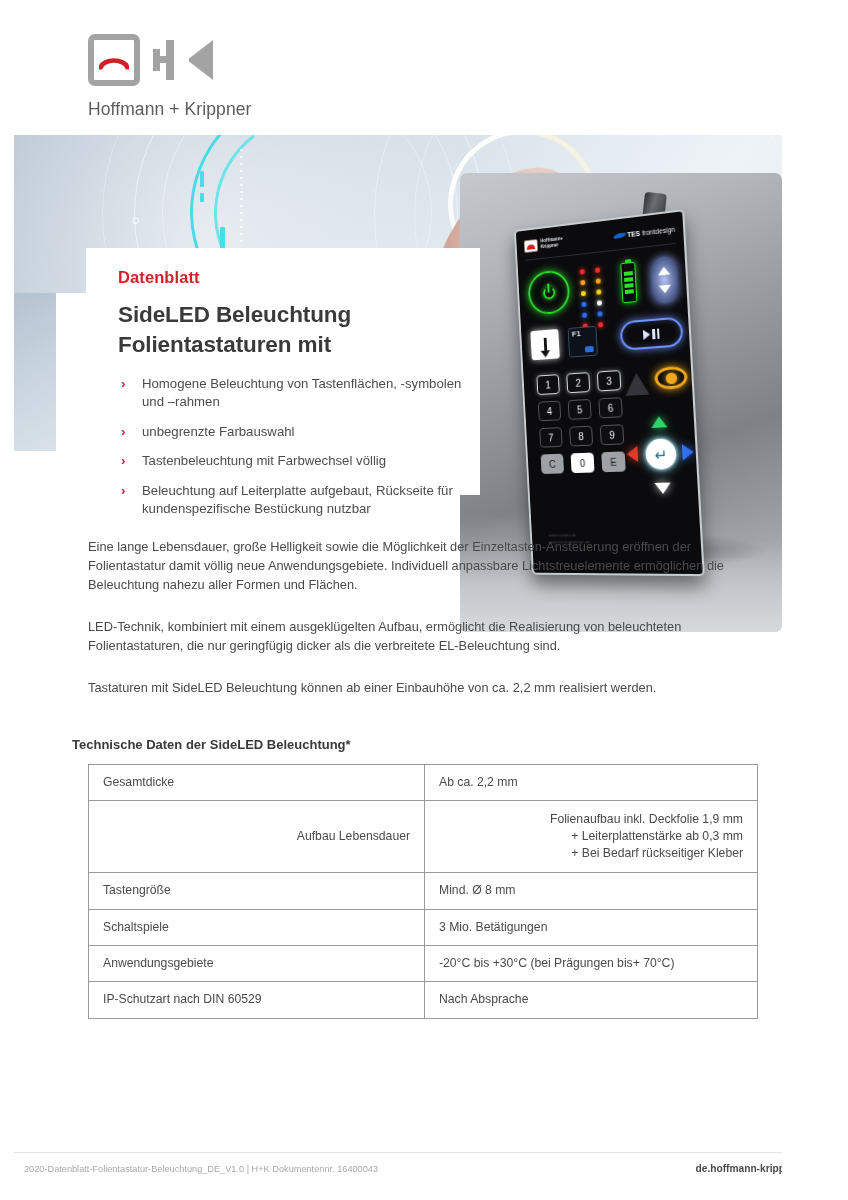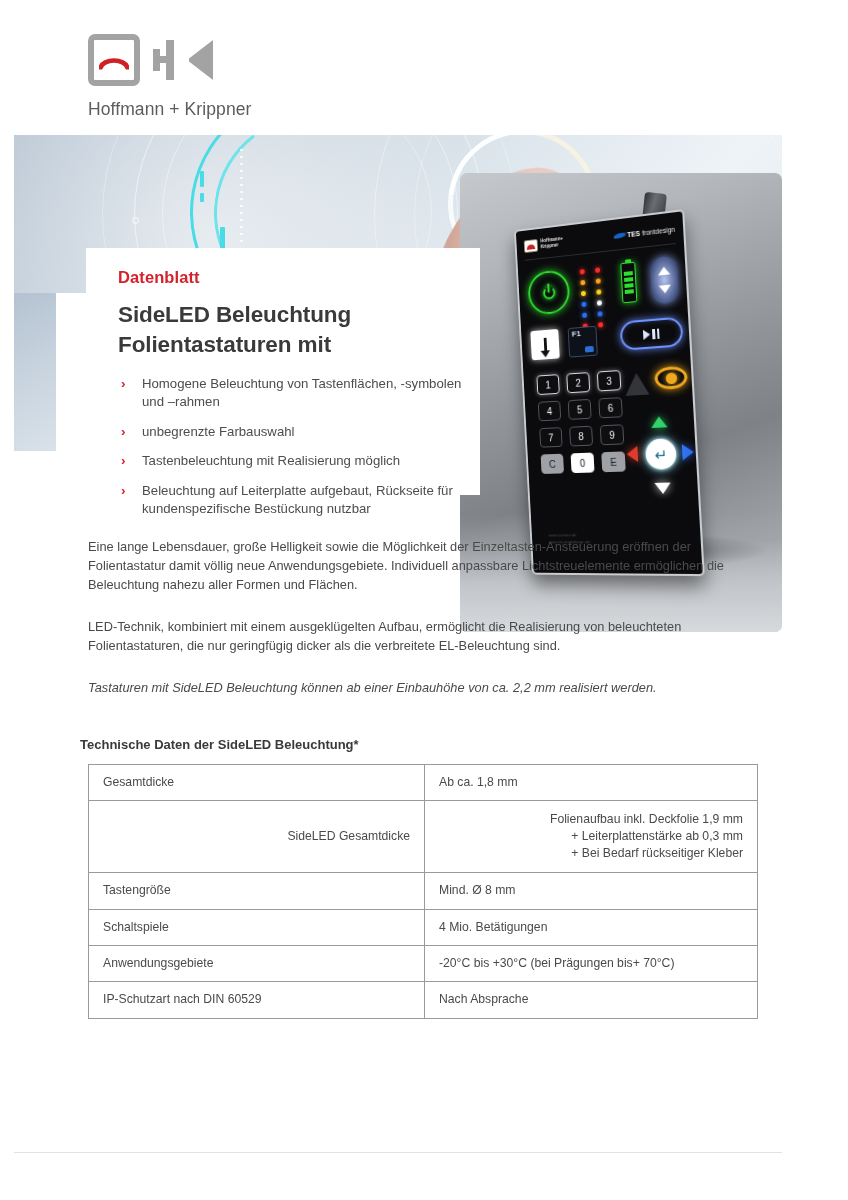--- a/index.html
+++ b/index.html
@@ -519,26 +519,26 @@
     left: 88px;
     top: 538px;
     width: 652px;
   }
   .copy p {
     font-size: 12.8px;
     line-height: 1.48;
     color: #4a4a4a;
     margin-bottom: 23px;
   }
-  .copy p:last-child { margin-bottom: 0; font-style: italic; }
+  .copy p:last-child { margin-bottom: 0; }
 
   
   .table-heading {
     position: absolute;
-    left: 80px;
+    left: 72px;
     top: 737px;
     font-size: 13px;
     font-weight: 700;
     color: #3a3a3a;
   }
   .spec-table {
     position: absolute;
     left: 88px;
     top: 764px;
     width: 670px;
@@ -754,59 +754,63 @@
 
     <div class="hero-panel">
       <div class="eyebrow">Datenblatt</div>
       <div class="hero-title">
         <div>SideLED Beleuchtung</div>
         <div>Folientastaturen mit</div>
       </div>
       <ul class="bullets">
         <li><span class="chev">›</span><span>Homogene Beleuchtung von Tastenflächen, -symbolen und –rahmen</span></li>
         <li><span class="chev">›</span><span>unbegrenzte Farbauswahl</span></li>
-        <li><span class="chev">›</span><span>Tastenbeleuchtung mit Realisierung möglich</span></li>
+        <li><span class="chev">›</span><span>Tastenbeleuchtung mit Farbwechsel völlig</span></li>
         <li><span class="chev">›</span><span>Beleuchtung auf Leiterplatte aufgebaut, Rückseite für kundenspezifische Bestückung nutzbar</span></li>
       </ul>
     </div>
   </div>
 
   <div class="copy">
     <p>Eine lange Lebensdauer, große Helligkeit sowie die Möglichkeit der Einzeltasten-Ansteuerung eröffnen der Folientastatur damit völlig neue Anwendungsgebiete. Individuell anpassbare Lichtstreuelemente ermöglichen die Beleuchtung nahezu aller Formen und Flächen.</p>
     <p>LED-Technik, kombiniert mit einem ausgeklügelten Aufbau, ermöglicht die Realisierung von beleuchteten Folientastaturen, die nur geringfügig dicker als die verbreitete EL-Beleuchtung sind.</p>
     <p>Tastaturen mit SideLED Beleuchtung können ab einer Einbauhöhe von ca. 2,2 mm realisiert werden.</p>
   </div>
 
   <div class="table-heading">Technische Daten der SideLED Beleuchtung*</div>
   <table class="spec-table">
     <tbody>
       <tr>
         <td class="k">Gesamtdicke</td>
-        <td class="v">Ab ca. 1,8 mm</td>
+        <td class="v">Ab ca. 2,2 mm</td>
       </tr>
       <tr class="tall">
-        <td class="k">SideLED Gesamtdicke</td>
+        <td class="k">Aufbau Lebensdauer</td>
         <td class="v v-multi" style="white-space: pre-line;">Folienaufbau inkl. Deckfolie 1,9 mm
 + Leiterplattenstärke ab 0,3 mm
 + Bei Bedarf rückseitiger Kleber</td>
       </tr>
       <tr>
         <td class="k">Tastengröße</td>
         <td class="v">Mind. Ø 8 mm</td>
       </tr>
       <tr>
         <td class="k">Schaltspiele</td>
-        <td class="v">4 Mio. Betätigungen</td>
+        <td class="v">3 Mio. Betätigungen</td>
       </tr>
       <tr>
         <td class="k">Anwendungsgebiete</td>
         <td class="v">-20°C bis +30°C (bei Prägungen bis+ 70°C)</td>
       </tr>
       <tr>
         <td class="k">IP-Schutzart nach DIN 60529</td>
         <td class="v">Nach Absprache</td>
       </tr>
     </tbody>
   </table>
 
   <div class="footer-rule"></div>
+  <div class="footer">
+    <div class="footer-left">2020-Datenblatt-Folientastatur-Beleuchtung_DE_V1.0 | H+K Dokumentennr. 16400043</div>
+    <div class="footer-right">de.hoffmann-krippner.com</div>
+  </div>
 
 </div>
 
 </body></html>

